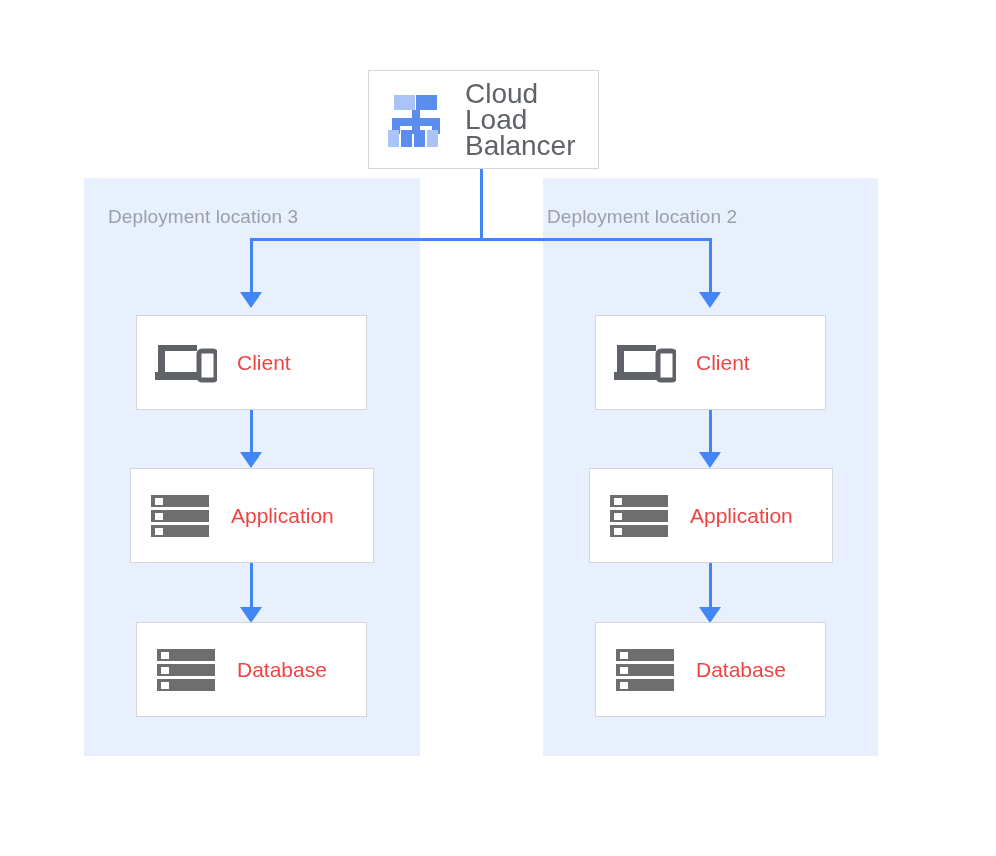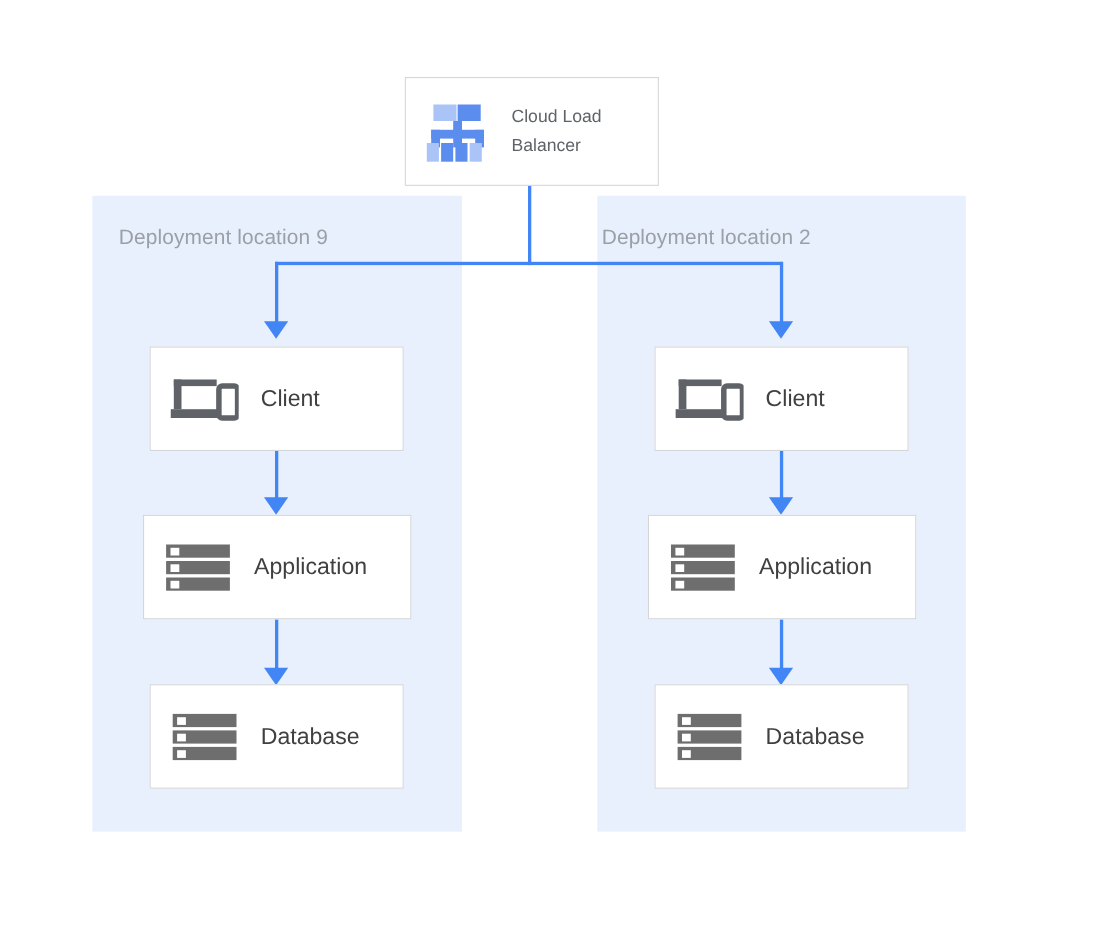--- a/index.html
+++ b/index.html
@@ -24,24 +24,24 @@
   .node{
     position:absolute;background:#ffffff;
     border:1px solid #d4d6d9;
     box-sizing:border-box;
     display:flex;align-items:center;
   }
   .node .icon-wrap{
     flex:0 0 auto;display:flex;align-items:center;justify-content:center;
   }
   .node .node-label{
-    font-size:21px;color:#404040;white-space:nowrap;
+    font-size:21px;color:#ef4444;white-space:nowrap;
   }
   .lb-node .node-label{
-    color:#5f6368;font-size:16px;line-height:26px;white-space:normal;
+    color:#5f6368;font-size:28px;line-height:26px;white-space:normal;
   }
 
   
   .conn{position:absolute;background:#4285f4;}
   .vline{width:3px;}
   .hline{height:3px;}
   .arrowhead{
     position:absolute;width:0;height:0;
     border-left:11px solid transparent;
     border-right:11px solid transparent;
@@ -51,21 +51,21 @@
   svg{display:block;}
 </style>
 </head>
 <body>
 
 <div id="stage">
 
   <div class="region" style="left:84px;top:178px;width:336px;height:578px;"></div>
   <div class="region" style="left:543px;top:178px;width:335px;height:578px;"></div>
 
-  <div class="region-label" style="left:108px;top:206px;">Deployment location 9</div>
+  <div class="region-label" style="left:108px;top:206px;">Deployment location 3</div>
   <div class="region-label" style="left:547px;top:206px;">Deployment location 2</div>
 
   <div class="conn vline" style="left:480px;top:168px;height:73px;"></div>
 
   <div class="conn hline" style="left:250px;top:238px;width:461px;"></div>
 
   <div class="conn vline" style="left:250px;top:238px;height:56px;"></div>
   <div class="arrowhead" style="left:240px;top:292px;"></div>
 
   <div class="conn vline" style="left:709px;top:238px;height:56px;"></div>

